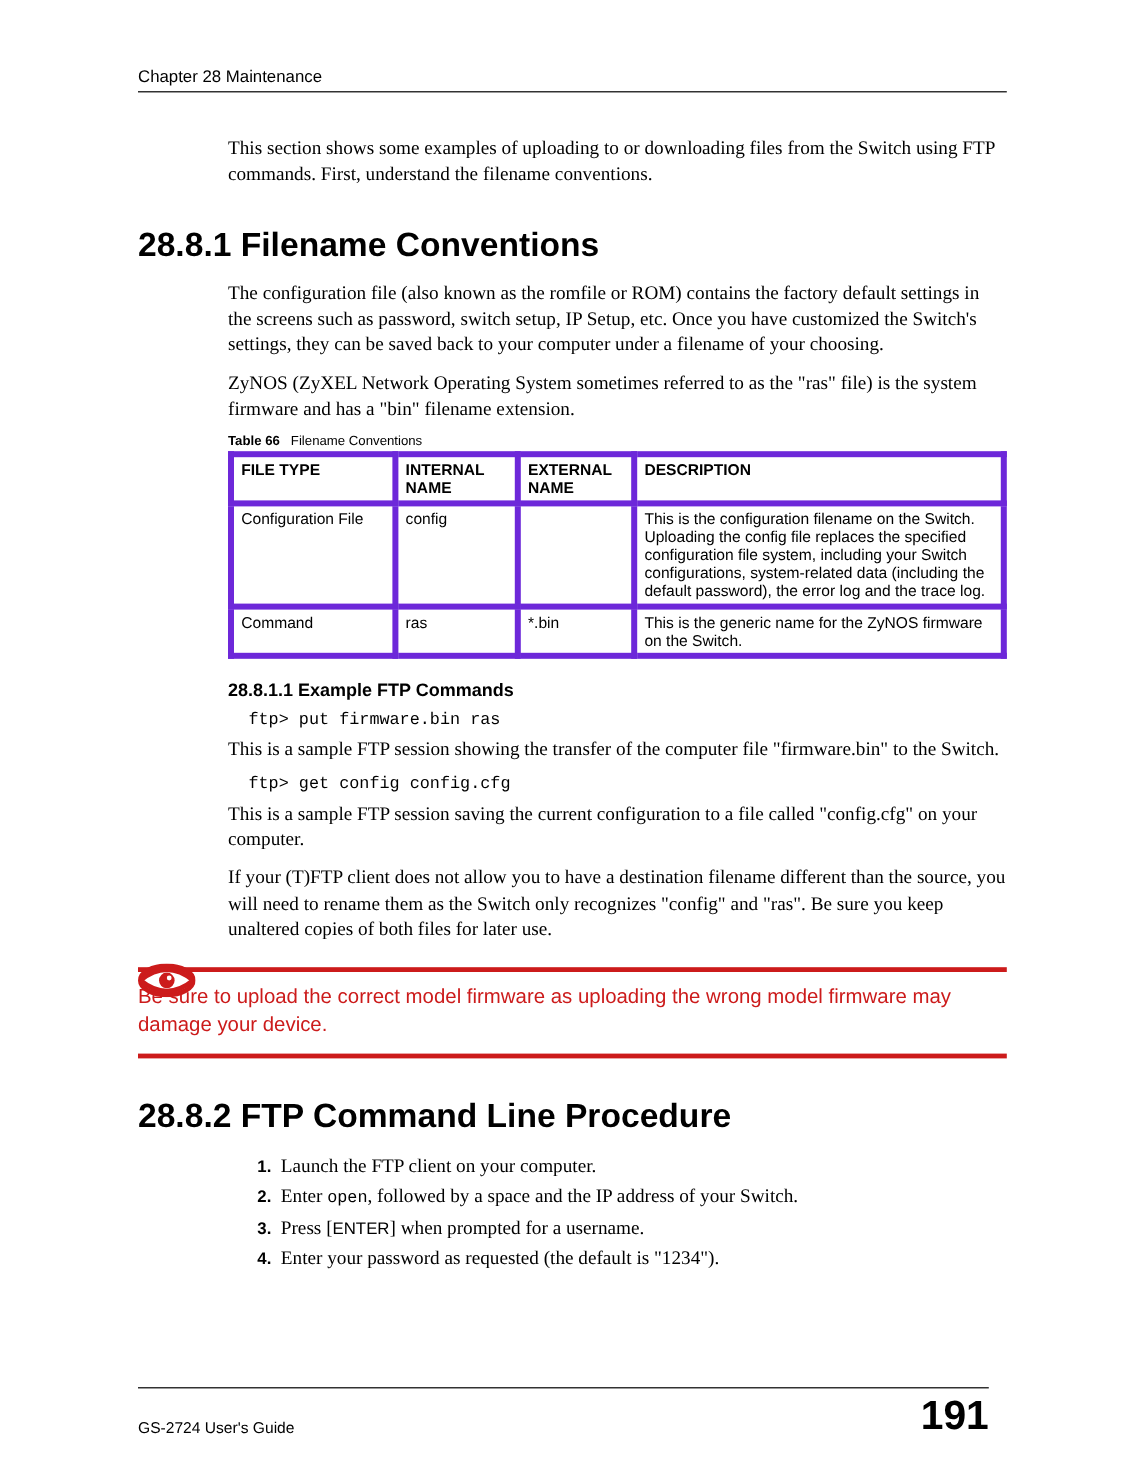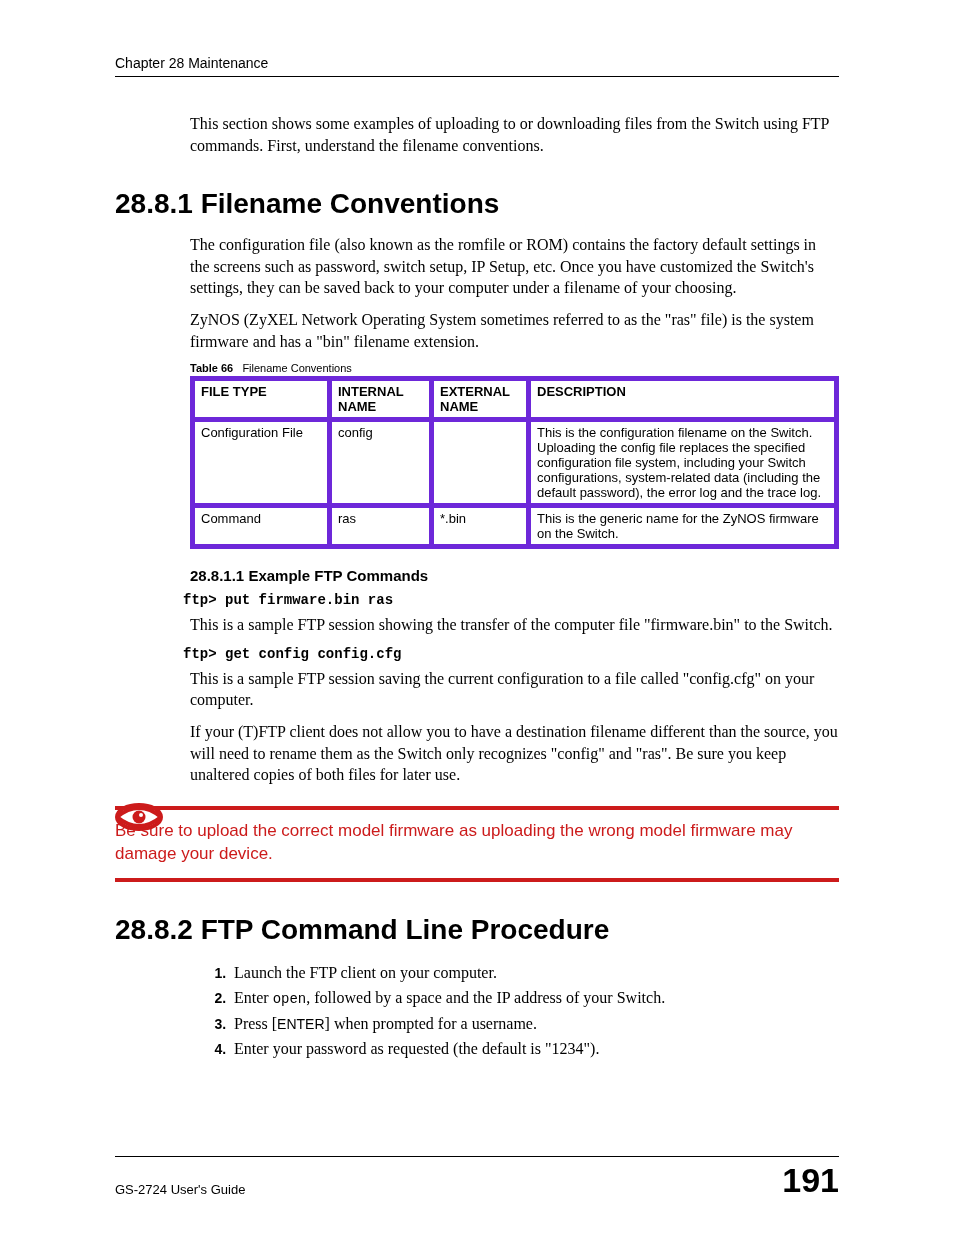--- a/index.html
+++ b/index.html
@@ -45,22 +45,21 @@
     margin: 18px 0 8px 75px;
   }
   .body-text {
     margin: 0 0 10px 75px;
     font-size: 16px;
     line-height: 1.35;
   }
   .mono {
     font-family: "Courier New", Courier, monospace;
     font-size: 14px;
-    margin: 6px 0 6px 68px;
-    font-weight: bold;
+    margin: 6px 0 6px 92px;
   }
   .inline-mono {
     font-family: "Courier New", Courier, monospace;
     font-size: 14px;
   }
   .table-caption {
     font-family: Arial, Helvetica, sans-serif;
     font-size: 11px;
     margin: 10px 0 2px 75px;
   }
@@ -127,21 +126,21 @@
   }
   .smallcaps-key {
     font-family: Arial, Helvetica, sans-serif;
     font-size: 14px;
   }
 
   .footer {
     position: absolute;
     bottom: 38px;
     left: 115px;
-    right: 115px;
+    right: 130px;
     border-top: 1.5px solid #000;
     padding-top: 6px;
     display: flex;
     justify-content: space-between;
     align-items: flex-end;
   }
   .footer-left {
     font-family: Arial, Helvetica, sans-serif;
     font-size: 13px;
   }

